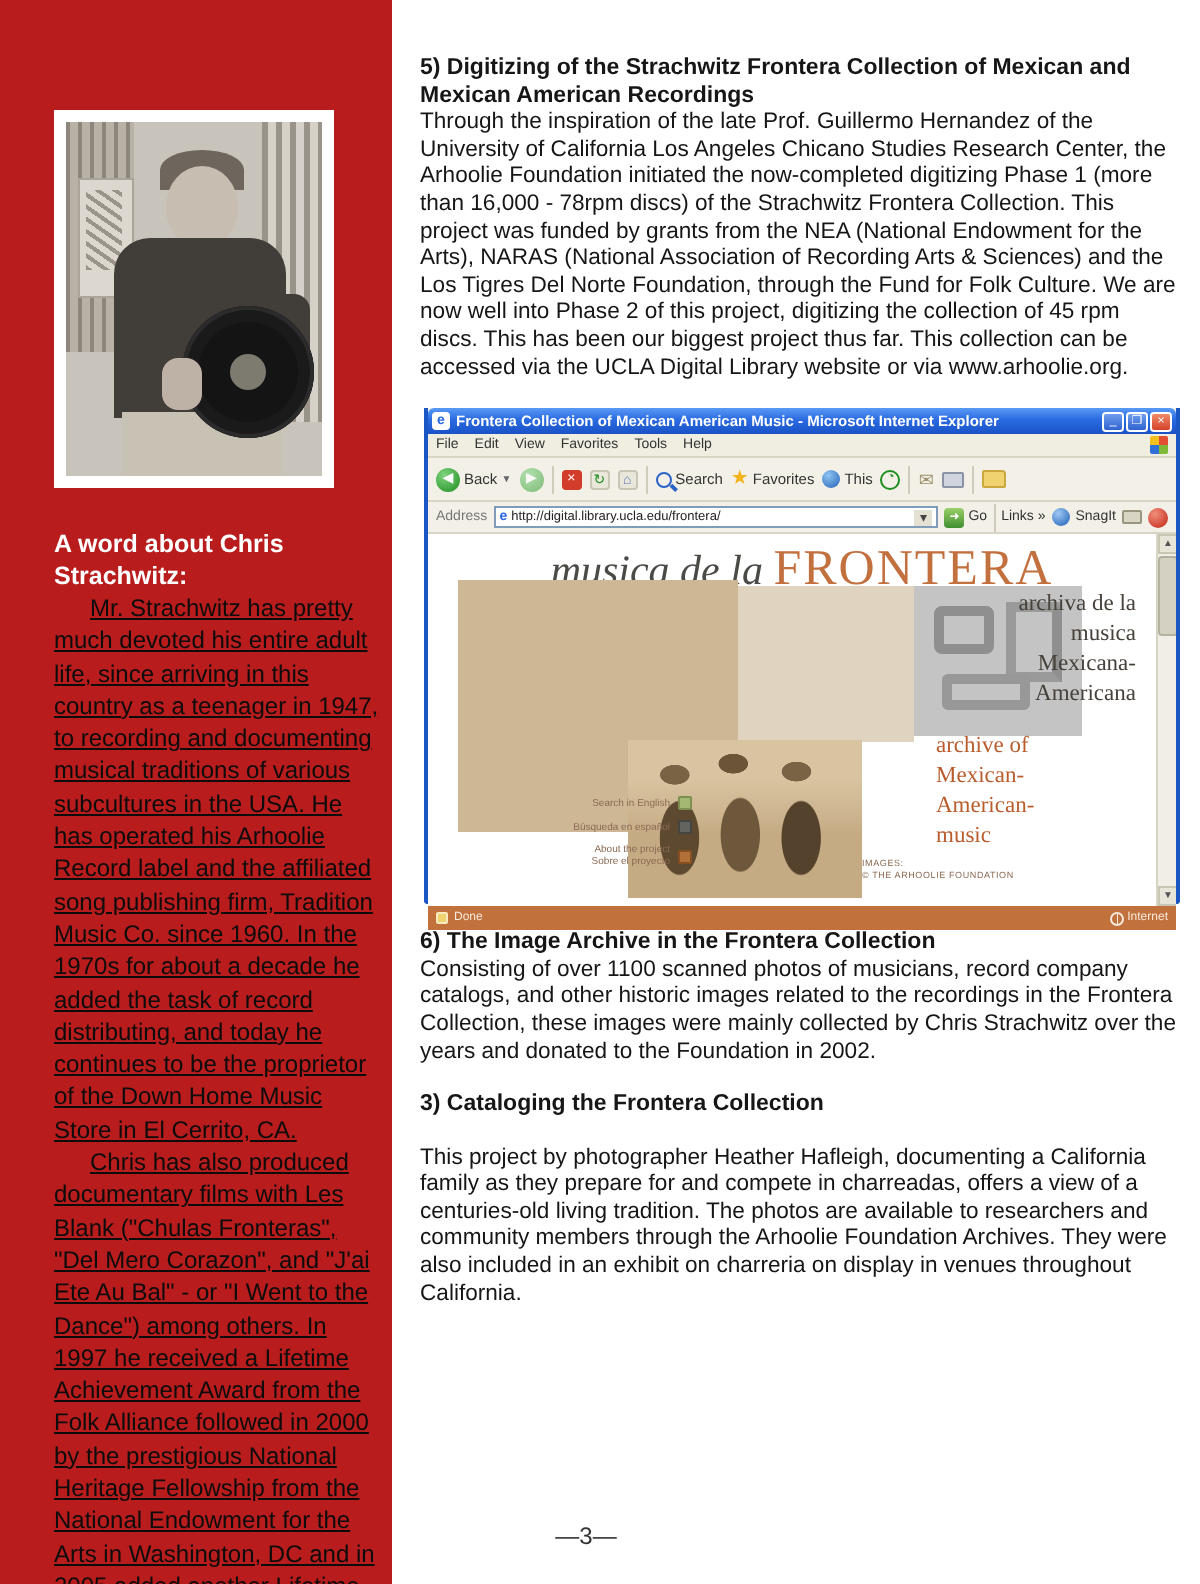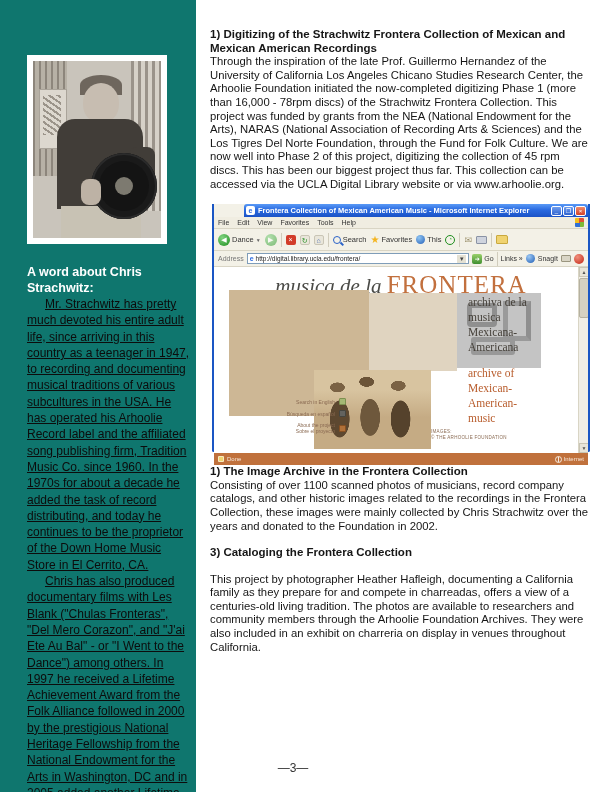--- a/index.html
+++ b/index.html
@@ -1,21 +1,21 @@
 <!DOCTYPE html>
 <html><head>
 <meta charset="utf-8">
 <style>
   * { box-sizing: border-box; margin: 0; padding: 0; }
   html,body { background:#ffffff; }
   body { font-family:"Liberation Sans", sans-serif; color:#111; }
   .page { position:relative; width:600px; height:792px; background:#fff; overflow:hidden; }
 
   
-  .sidebar { position:absolute; left:0; top:0; width:196px; height:792px; background:#0f766e; }
+  .sidebar { position:absolute; left:0; top:0; width:196px; height:792px; background:#b91c1c; }
   .photo-frame { position:absolute; left:27px; top:55px; width:140px; height:189px; background:#fff; padding:6px; }
   .photo { position:relative; width:100%; height:100%; background:#c9c4bb; overflow:hidden; }
   .shelf-l { position:absolute; left:0; top:0; width:34px; height:115px;
              background:repeating-linear-gradient(90deg,#8d867c 0 2px,#b7b1a6 2px 6px); }
   .shelf-r { position:absolute; right:0; top:0; width:30px; height:150px;
              background:repeating-linear-gradient(90deg,#9a938a 0 3px,#d6d1c8 3px 7px); }
   .poster { position:absolute; left:6px; top:28px; width:28px; height:60px; background:#ddd8cf;
             box-shadow:inset 0 0 0 1px #aaa49a; }
   .poster:after{ content:""; position:absolute; left:4px; top:6px; width:18px; height:40px;
             background:repeating-linear-gradient(35deg,#9b948a 0 2px,#ddd8cf 2px 5px); }
@@ -43,21 +43,21 @@
   .main p.body { font-size:11.3px; line-height:13.6px; color:#161616; }
   .main section { margin-bottom:13px; }
   .page-number { position:absolute; left:258px; top:761px; width:70px; text-align:center;
                  font-size:12px; color:#333; }
 
   
   .browser { position:relative; width:378px; height:248px; margin:0 0 13px 2px;
              border:2px solid #1a56c4; border-top:none; border-radius:0 0 2px 2px;
              background:#f3f1e7; font-family:"Liberation Sans", sans-serif; }
   .titlebar { height:13px; background:linear-gradient(180deg,#5a9af6 0%,#2a6ae0 45%,#1a52c6 100%);
-              border-radius:3px 3px 0 0; display:flex; align-items:center; padding:0 2px; color:#fff;margin-left:30px; }
+              border-radius:3px 3px 0 0; display:flex; align-items:center; padding:0 2px; color:#fff; }
   .ie-icon { width:9px; height:9px; background:#fff; color:#2a6ae0; font-size:7px; font-weight:bold;
              line-height:9px; text-align:center; border-radius:2px; margin-right:3px; flex:0 0 auto; }
   .title-text { font-size:7.5px; font-weight:bold; white-space:nowrap; overflow:hidden; flex:1 1 auto; }
   .winbtns { display:flex; gap:1px; flex:0 0 auto; }
   .winbtn { width:11px; height:10px; border-radius:2px; border:1px solid #fff;
             background:linear-gradient(180deg,#6f9dee,#2f63cf); color:#fff; font-size:6px;
             line-height:8px; text-align:center; }
   .winbtn.close { background:linear-gradient(180deg,#ef8a68,#d4422a); }
   .menubar { height:12px; background:#f0ede1; border-bottom:1px solid #d9d5c5;
              display:flex; align-items:center; gap:8px; padding:0 4px; font-size:7px; color:#333; }
@@ -145,21 +145,21 @@
   .site-nav { position:absolute; left:22px; top:131px; width:110px; font-size:5px;
               color:#8a6a52; }
   .nav-row { display:flex; align-items:center; justify-content:flex-end; gap:4px; margin-bottom:5px; }
   .nav-row .lbl { text-align:right; white-space:pre-line; }
   .navbtn { width:7px; height:7px; border-radius:1px; flex:0 0 auto; }
   .navbtn.green { background:#a4b874; border:1px solid #7d9050; }
   .navbtn.dark  { background:#63635f; border:1px solid #45453f; }
   .navbtn.brown { background:#b07038; border:1px solid #865022; }
   .rc { position:absolute; left:254px; width:100px; font-family:"Liberation Serif", serif;
         font-size:11.5px; line-height:15px; white-space:pre-line; }
-  .rc.dark { top:28px; color:#46413a; }
+  .rc.dark { top:28px; color:#46413a;text-align:right; }
   .rc.orange { top:99px; color:#b85c2c; }
   .credit { position:absolute; left:217px; top:162px; font-size:4.5px; line-height:6px;
             color:#8a6a52; white-space:pre-line; text-transform:uppercase; letter-spacing:.3px; }
   .vscroll { position:absolute; right:0; top:0; bottom:0; width:10px; background:#f0eee6;
              border-left:1px solid #d9d5c5; }
   .varrow { position:absolute; left:0; width:10px; height:10px; background:#e7e4d8; border:1px solid #c9c5b5;
             font-size:5px; line-height:8px; text-align:center; color:#555; }
   .varrow.up { top:0; } .varrow.down { bottom:0; }
   .vthumb { position:absolute; left:0; top:11px; width:10px; height:40px; background:#d5d1c2;
             border:1px solid #b5b1a0; border-radius:2px; }
@@ -195,21 +195,21 @@
     <h2>A word about Chris Strachwitz:</h2>
     <div class="side-text">
       <p class="indent">Mr. Strachwitz has pretty much devoted his entire adult life, since arriving in this country as a teenager in 1947, to recording and documenting musical traditions of various subcultures in the USA. He has operated his Arhoolie Record label and the affiliated song publishing firm, Tradition Music Co. since 1960. In the 1970s for about a decade he added the task of record distributing, and today he continues to be the proprietor of the Down Home Music Store in El Cerrito, CA.</p>
       <p class="indent">Chris has also produced documentary films with Les Blank ("Chulas Fronteras", "Del Mero Corazon", and "J'ai Ete Au Bal" - or "I Went to the Dance") among others. In 1997 he received a Lifetime Achievement Award from the Folk Alliance followed in 2000 by the prestigious National Heritage Fellowship from the National Endowment for the Arts in Washington, DC and in 2005 added another Lifetime Achievement Award – this time from ARSC (Association for Recorded Sound Collections).</p>
     </div>
   </aside>
 
   <main class="main">
 
     <section>
-      <h3>1) Digitizing of the Strachwitz Frontera Collection of Mexican and Mexican American Recordings</h3>
+      <h3>5) Digitizing of the Strachwitz Frontera Collection of Mexican and Mexican American Recordings</h3>
       <p class="body">Through the inspiration of the late Prof. Guillermo Hernandez of the University of California Los Angeles Chicano Studies Research Center, the Arhoolie Foundation initiated the now-completed digitizing Phase 1 (more than 16,000 - 78rpm discs) of the Strachwitz Frontera Collection.  This project was funded by grants from the NEA (National Endowment for the Arts), NARAS (National Association of Recording Arts &amp; Sciences) and the Los Tigres Del Norte Foundation, through the Fund for Folk Culture.  We are now well into Phase 2 of this project, digitizing the collection of 45 rpm discs.  This has been our biggest project thus far. This collection can be accessed via the UCLA Digital Library website or via www.arhoolie.org.</p>
     </section>
 
     <div class="browser">
       <div class="titlebar">
         <span class="ie-icon">e</span>
         <span class="title-text">Frontera Collection of Mexican American Music - Microsoft Internet Explorer</span>
         <span class="winbtns">
           <span class="winbtn">_</span>
           <span class="winbtn">❐</span>
@@ -222,21 +222,21 @@
         <span>View</span>
         <span>Favorites</span>
         <span>Tools</span>
         <span>Help</span>
         <span class="spacer"></span>
         <span class="winlogo"></span>
       </div>
       <div class="toolbar">
         <span class="tbtn">
           <span class="circle">◀</span>
-          <span>Dance</span>
+          <span>Back</span>
           <span style="font-size:5px;color:#666;">▼</span>
         </span>
         <span class="circle dim">▶</span>
         <span class="vsep"></span>
         <span class="sq stop">×</span>
         <span class="sq refresh">↻</span>
         <span class="sq home">⌂</span>
         <span class="vsep"></span>
         <span class="tbtn">
           <span class="mag"></span>
@@ -325,21 +325,21 @@
       <div class="statusbar">
         <span class="status-ico"></span>
         <span>Done</span>
         <span class="spacer"></span>
         <span class="globe"></span>
         <span>Internet</span>
       </div>
     </div>
 
     <section>
-      <h3>1) The Image Archive in the Frontera Collection</h3>
+      <h3>6) The Image Archive in the Frontera Collection</h3>
       <p class="body">Consisting of over 1100 scanned photos of musicians, record company catalogs, and other historic images related to the recordings in the Frontera Collection, these images were mainly collected by Chris Strachwitz over the years and donated to the Foundation in 2002.</p>
     </section>
 
     <section>
       <h3>3) Cataloging the Frontera Collection</h3>
     </section>
 
     <section>
       <p class="body">This project by photographer Heather Hafleigh, documenting a California family as they prepare for and compete in charreadas, offers a view of a centuries-old living tradition. The photos are available to researchers and community members through the Arhoolie Foundation Archives. They were also included in an exhibit on charreria on display in venues throughout California.</p>
     </section>

